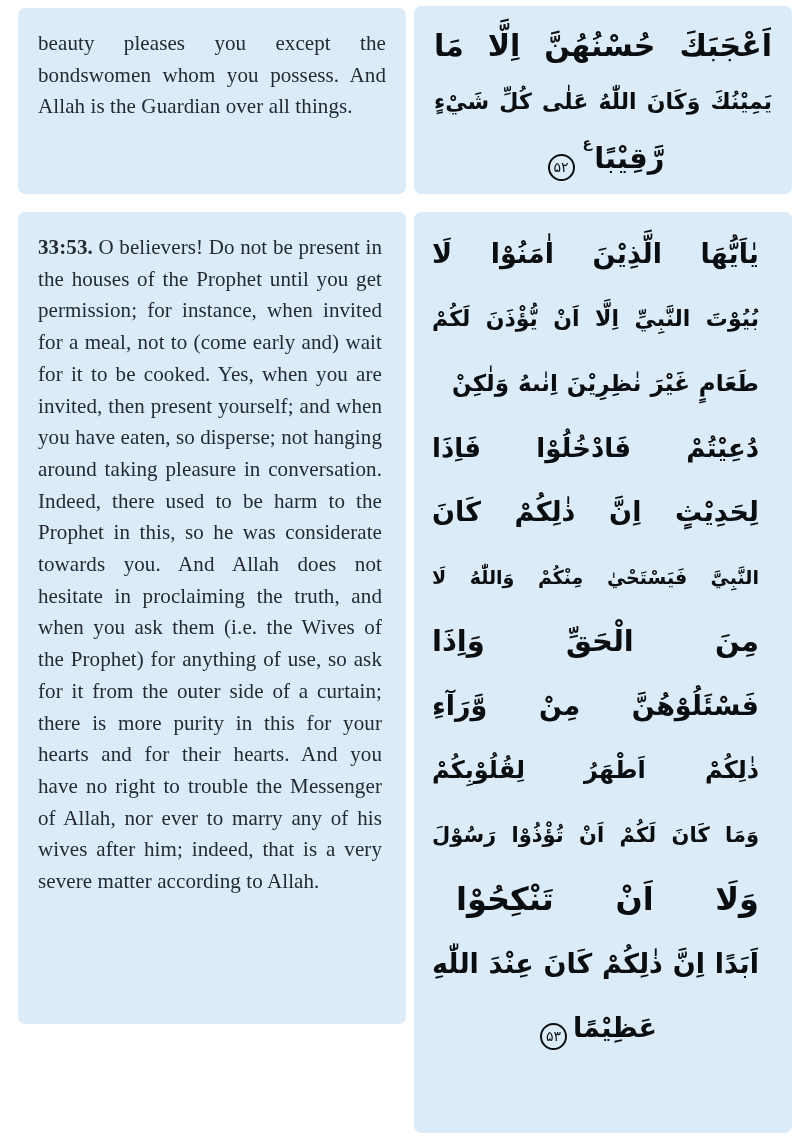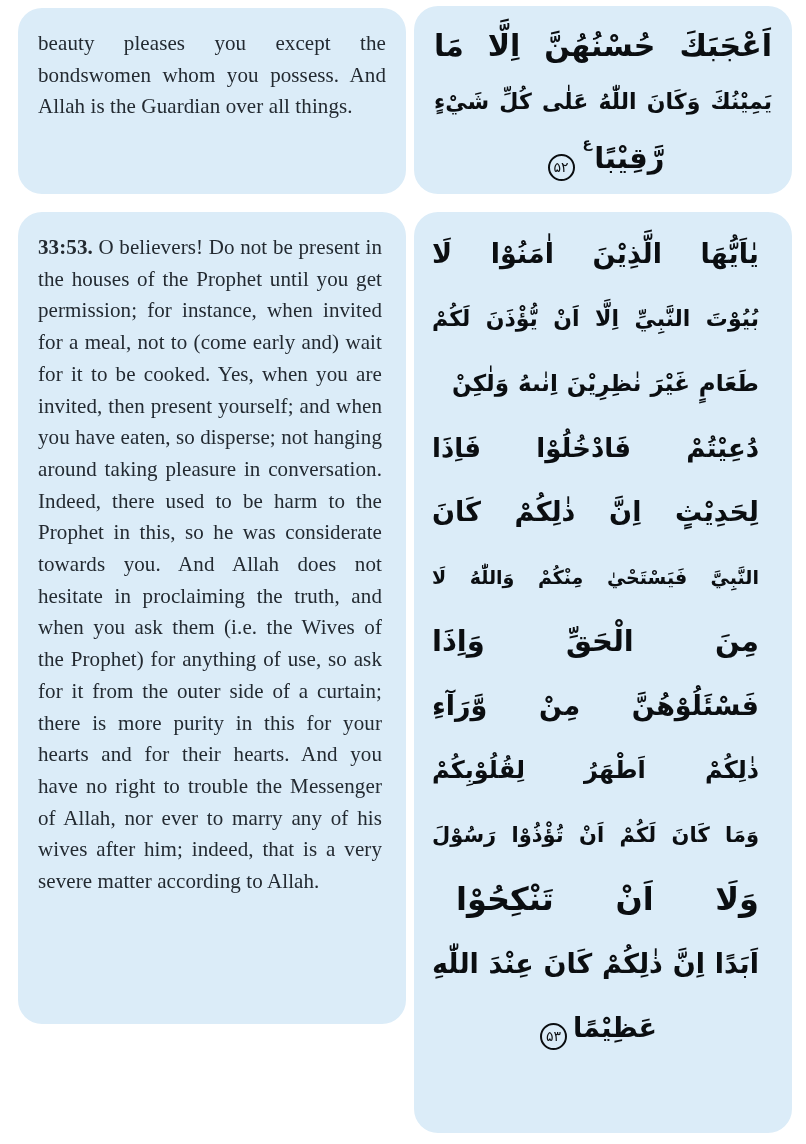--- a/index.html
+++ b/index.html
@@ -6,21 +6,21 @@
   body{
     width:806px;height:1144px;
     background:#ffffff;
     position:relative;
     font-family:"Liberation Serif", serif;
     overflow:hidden;
   }
   .panel{
     position:absolute;
     background:#dbecf8;
-    border-radius:24px;
+    border-radius:7px;
     box-sizing:border-box;
     overflow:hidden;
   }
   
   #panel-translation-prev{left:18px;top:8px;width:388px;height:186px;padding:20px 20px 0 20px;}
   #panel-arabic-prev{left:414px;top:6px;width:378px;height:188px;padding:12px 20px 0 20px;}
   #panel-translation-main{left:18px;top:212px;width:388px;height:812px;padding:20px 24px 0 20px;}
   #panel-arabic-main{left:414px;top:212px;width:378px;height:921px;padding:10px 33px 0 18px;}
 
   

